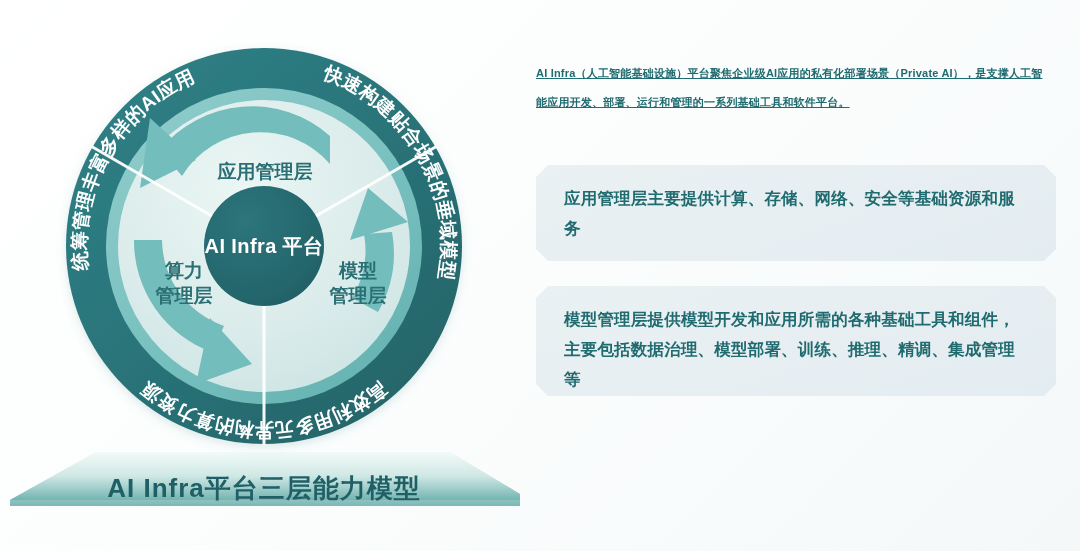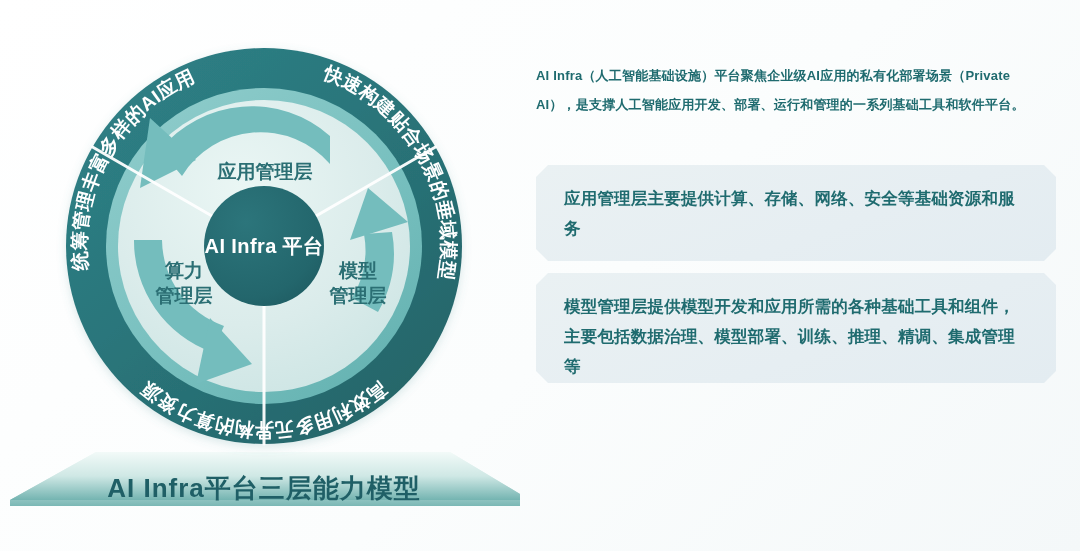--- a/index.html
+++ b/index.html
@@ -71,25 +71,26 @@
     top: 0;
     width: 560px;
     height: 551px;
   }
 
   #lede {
     position: absolute;
     left: 16px;
     top: 48px;
     width: 516px;
-    font-size: 13px;
+    font-size: 11px;
     font-weight: bold;
     line-height: 29px;
     color: #1f6b6f;
     letter-spacing: 0.2px;
+    text-decoration: underline;
   }
 
   .info-card {
     position: absolute;
     left: 16px;
     width: 520px;
     box-sizing: border-box;
     padding: 18px 26px 8px 28px;
     background: linear-gradient(160deg, #eaf1f3 0%, #e6eef2 60%, #e3ecf1 100%);
     color: #1f6b6f;
@@ -98,21 +99,21 @@
     line-height: 30px;
     letter-spacing: 0.2px;
     
     clip-path: polygon(
       12px 0, calc(100% - 12px) 0, 100% 12px,
       100% calc(100% - 12px), calc(100% - 12px) 100%,
       12px 100%, 0 calc(100% - 12px), 0 12px);
     box-shadow: 0 1px 3px rgba(90, 130, 145, 0.13);
   }
   #card-0 { top: 165px; height: 96px; }
-  #card-1 { top: 273px; height: 110px; }
+  #card-1 { top: 286px; height: 110px; }
   #card-2 { top: 392px; height: 92px; }
 
   .card-text { display: block; }
 </style>
 </head>
 <body>
 
 <div id="page">
 
   <div id="diagram-panel">

